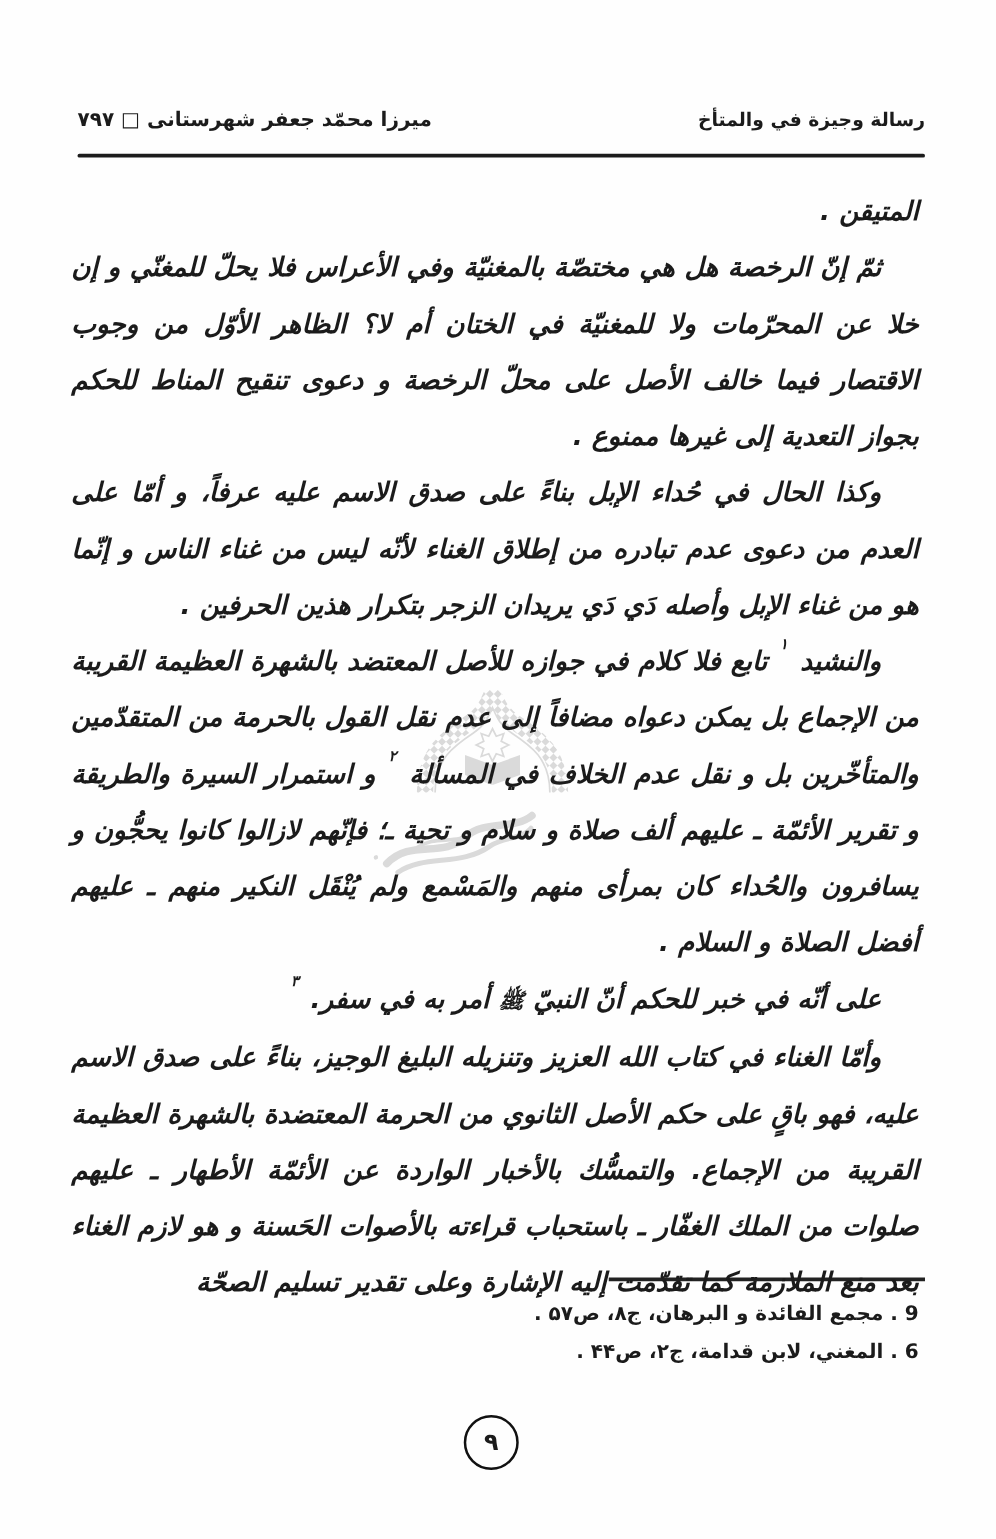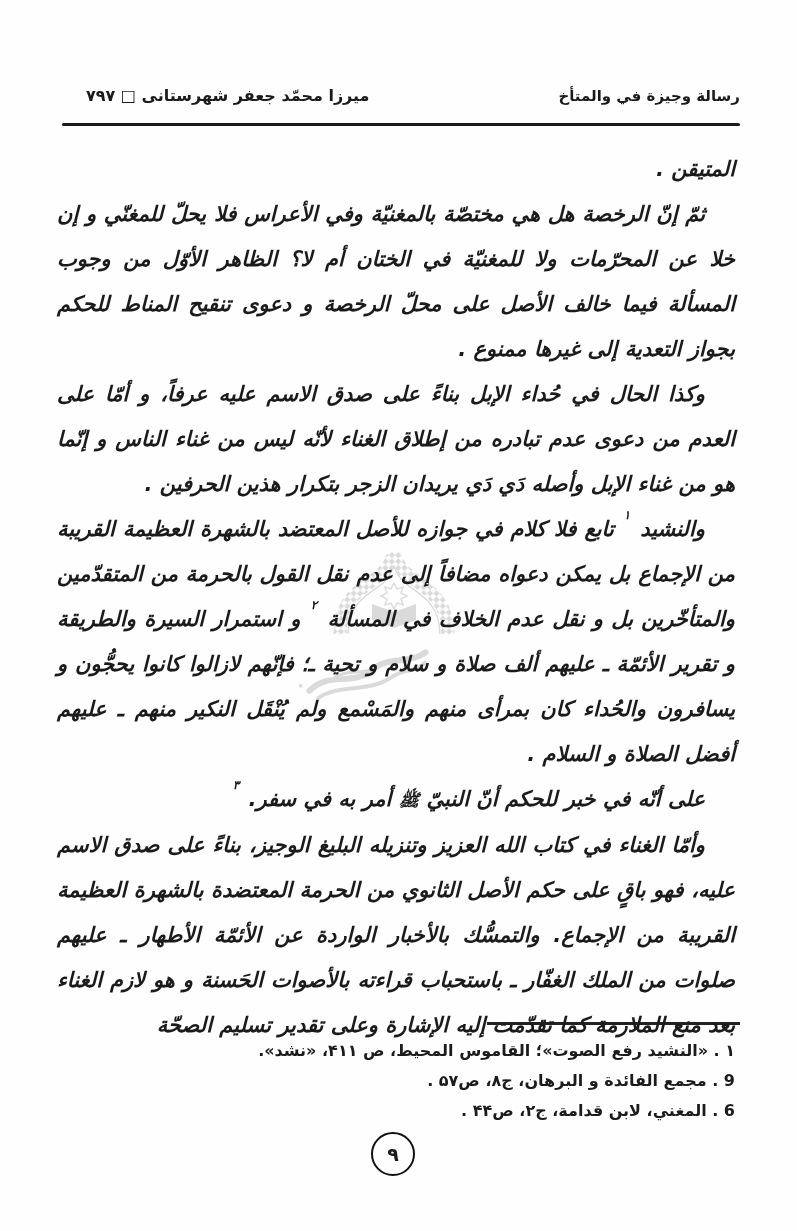--- a/index.html
+++ b/index.html
@@ -12,21 +12,21 @@
     font-family:"DejaVu Sans",sans-serif;
     color:#1b1b1b;
     direction:rtl;
   }
   
   .header{
     position:absolute;top:86px;right:57px;left:62px;
     display:flex;justify-content:space-between;align-items:flex-end;
     font-size:15px;font-weight:bold;
   }
-  .header .h-left{font-size:16px;margin-left:24px;}
+  .header .h-left{font-size:16px;}
   .header-rule{
     position:absolute;top:123px;right:57px;left:62px;height:3px;
     background:#1c1c1c;border-radius:2px;
   }
   
   .body-text{
     position:absolute;top:147px;right:62px;left:57px;
     font-size:21px;font-weight:bold;line-height:45px;
     text-align:justify;
     z-index:2;
@@ -98,30 +98,29 @@
         <path d="M16,36 C40,24 66,38 92,24 C104,18 118,22 126,14" stroke-width="4"></path>
         <path d="M34,18 C50,10 64,20 80,12" stroke-width="3"></path>
         <circle cx="100" cy="8" r="1.8" fill="#bdbdbd" stroke="none"></circle>
         <circle cx="46,22" cy="22" r="1.8" fill="#bdbdbd" stroke="none"></circle>
       </g>
     </svg>
   </div>
 
   <div class="body-text">
     <p>المتيقن .</p>
-    <p class="para-indent">ثمّ إنّ الرخصة هل هي مختصّة بالمغنيّة وفي الأعراس فلا يحلّ للمغنّي و إن خلا عن المحرّمات ولا للمغنيّة في الختان أم لا؟ الظاهر الأوّل من وجوب المسألة فيما خالف الأصل على محلّ الرخصة و دعوى تنقيح المناط للحكم بجواز التعدية إلى غيرها ممنوع .</p>
+    <p class="para-indent">ثمّ إنّ الرخصة هل هي مختصّة بالمغنيّة وفي الأعراس فلا يحلّ للمغنّي و إن خلا عن المحرّمات ولا للمغنيّة في الختان أم لا؟ الظاهر الأوّل من وجوب الاقتصار فيما خالف الأصل على محلّ الرخصة و دعوى تنقيح المناط للحكم بجواز التعدية إلى غيرها ممنوع .</p>
     <p class="para-indent">وكذا الحال في حُداء الإبل بناءً على صدق الاسم عليه عرفاً، و أمّا على العدم من دعوى عدم تبادره من إطلاق الغناء لأنّه ليس من غناء الناس و إنّما هو من غناء الإبل وأصله دَي دَي يريدان الزجر بتكرار هذين الحرفين .</p>
     <p class="para-indent"><span>والنشيد </span><sup class="fn-mark">١</sup><span> تابع فلا كلام في جوازه للأصل المعتضد بالشهرة العظيمة القريبة من الإجماع بل يمكن دعواه مضافاً إلى عدم نقل القول بالحرمة من المتقدّمين والمتأخّرين بل و نقل عدم الخلاف في المسألة </span><sup class="fn-mark">٢</sup><span> و استمرار السيرة والطريقة و تقرير الأئمّة ـ عليهم ألف صلاة و سلام و تحية ـ؛ فإنّهم لازالوا كانوا يحجُّون و يسافرون والحُداء كان بمرأى منهم والمَسْمع ولم يُنْقَل النكير منهم ـ عليهم أفضل الصلاة و السلام .</span></p>
     <p class="para-indent"><span>على أنّه في خبر للحكم أنّ النبيّ </span><span class="saw-symbol">ﷺ</span><span> أمر به في سفر. </span><sup class="fn-mark">٣</sup></p>
     <p class="para-indent">وأمّا الغناء في كتاب الله العزيز وتنزيله البليغ الوجيز، بناءً على صدق الاسم عليه، فهو باقٍ على حكم الأصل الثانوي من الحرمة المعتضدة بالشهرة العظيمة القريبة من الإجماع. والتمسُّك بالأخبار الواردة عن الأئمّة الأطهار ـ عليهم صلوات من الملك الغفّار ـ باستحباب قراءته بالأصوات الحَسنة و هو لازم الغناء بعد منع الملازمة كما تقدّمت إليه الإشارة وعلى تقدير تسليم الصحّة</p>
   </div>
 
   <div class="footnote-sep"></div>
   <div class="footnotes">
-    <p class="fn">١ . «النشيد رفع الصوت»؛ القاموس المحيط، ص ۴۱۱، «نشد».</p>
     <p class="fn">9 . مجمع الفائدة و البرهان، ج۸، ص۵۷ .</p>
     <p class="fn">6 . المغني، لابن قدامة، ج۲، ص۴۴ .</p>
   </div>
 
   <div class="page-number-badge">
     <span>٩</span>
   </div>
 
 </div>
 

